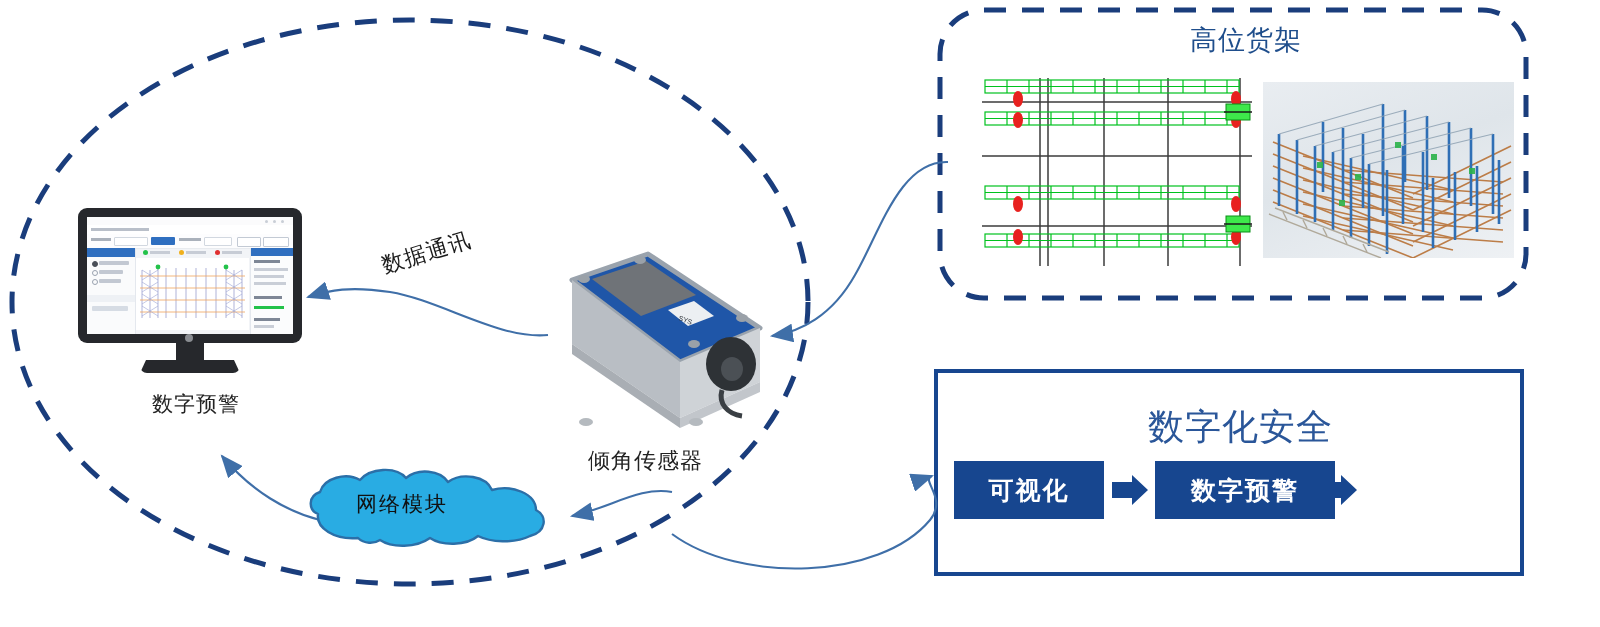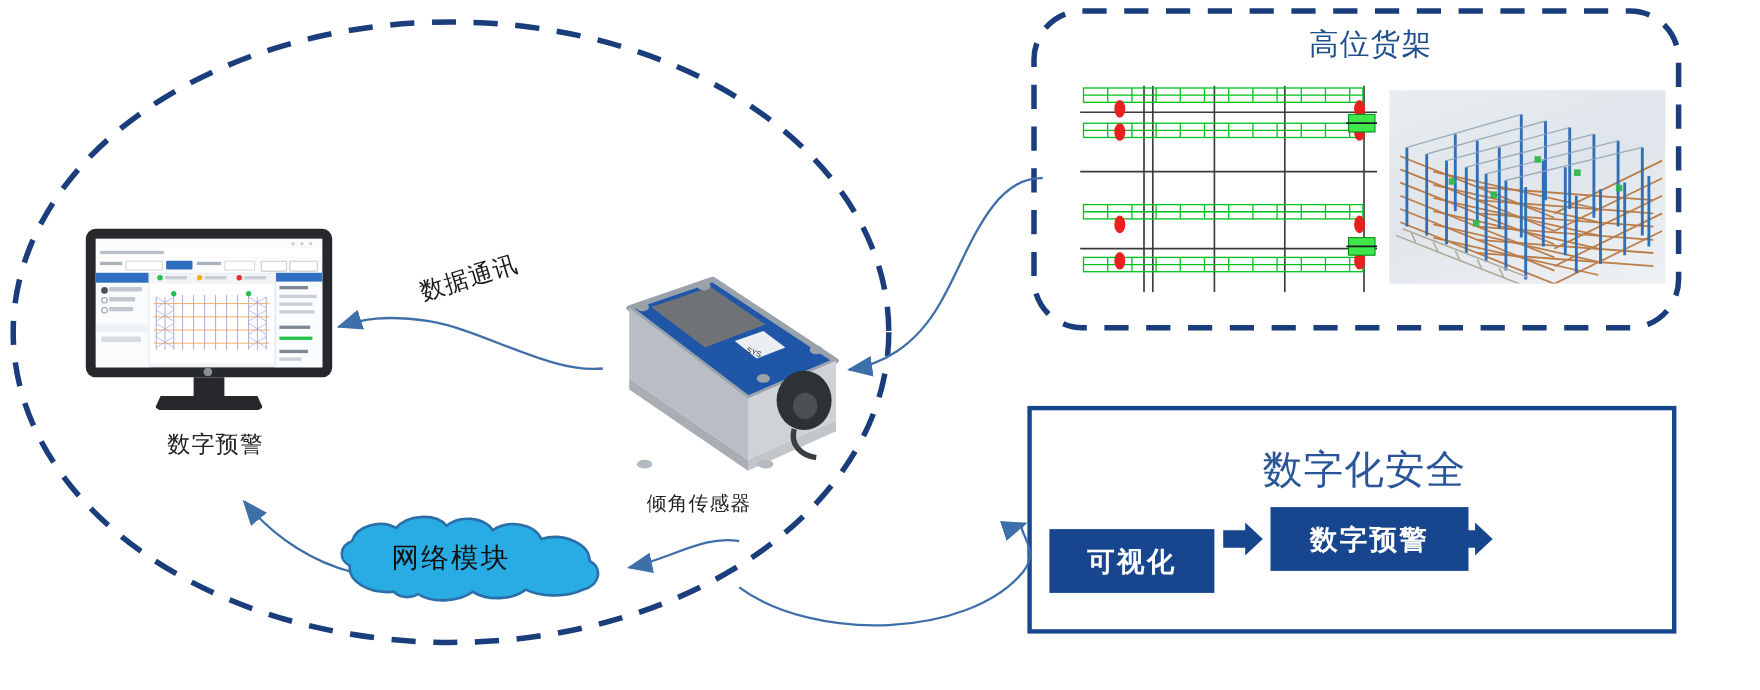--- a/index.html
+++ b/index.html
@@ -28,43 +28,43 @@
   #safety-title{
     left:1148px;top:403px;
     font-size:36px;color:#2a5699;letter-spacing:1px;
   }
   #software-label{
     left:152px;top:390px;
     font-size:21px;color:#222222;letter-spacing:1px;
   }
   #sensor-label{
     left:588px;top:446px;
-    font-size:18px;color:#222222;letter-spacing:1px;
+    font-size:22px;color:#222222;letter-spacing:1px;
   }
   #comm-label{
     left:378px;top:252px;
     font-size:22px;color:#1a1a1a;letter-spacing:1px;
     transform:rotate(-17deg);transform-origin:left top;
   }
   #cloud-label{
     left:356px;top:490px;
-    font-size:25px;color:#111111;letter-spacing:2px;
+    font-size:21px;color:#111111;letter-spacing:2px;
     font-family:Liberation Sans, sans-serif;
   }
 
   
   .flowbox{
     position:absolute;
     background:#17468f;
     color:#ffffff;
     font-size:25px;font-weight:bold;letter-spacing:2px;
     display:flex;align-items:center;justify-content:center;
     top:461px;height:58px;
   }
-  #flow-0{left:954px;width:150px;margin-top:20px;}
+  #flow-0{left:954px;width:150px;}
   #flow-1{left:1155px;width:180px;}
   #flow-2{left:1363px;width:158px;}
 
   
   #monitor-wrap{left:78px;top:208px;width:224px;height:170px;position:absolute;}
   #monitor-body{
     position:absolute;left:0;top:0;width:224px;height:135px;
     background:#26282c;border-radius:9px;
   }
   #monitor-screen{

